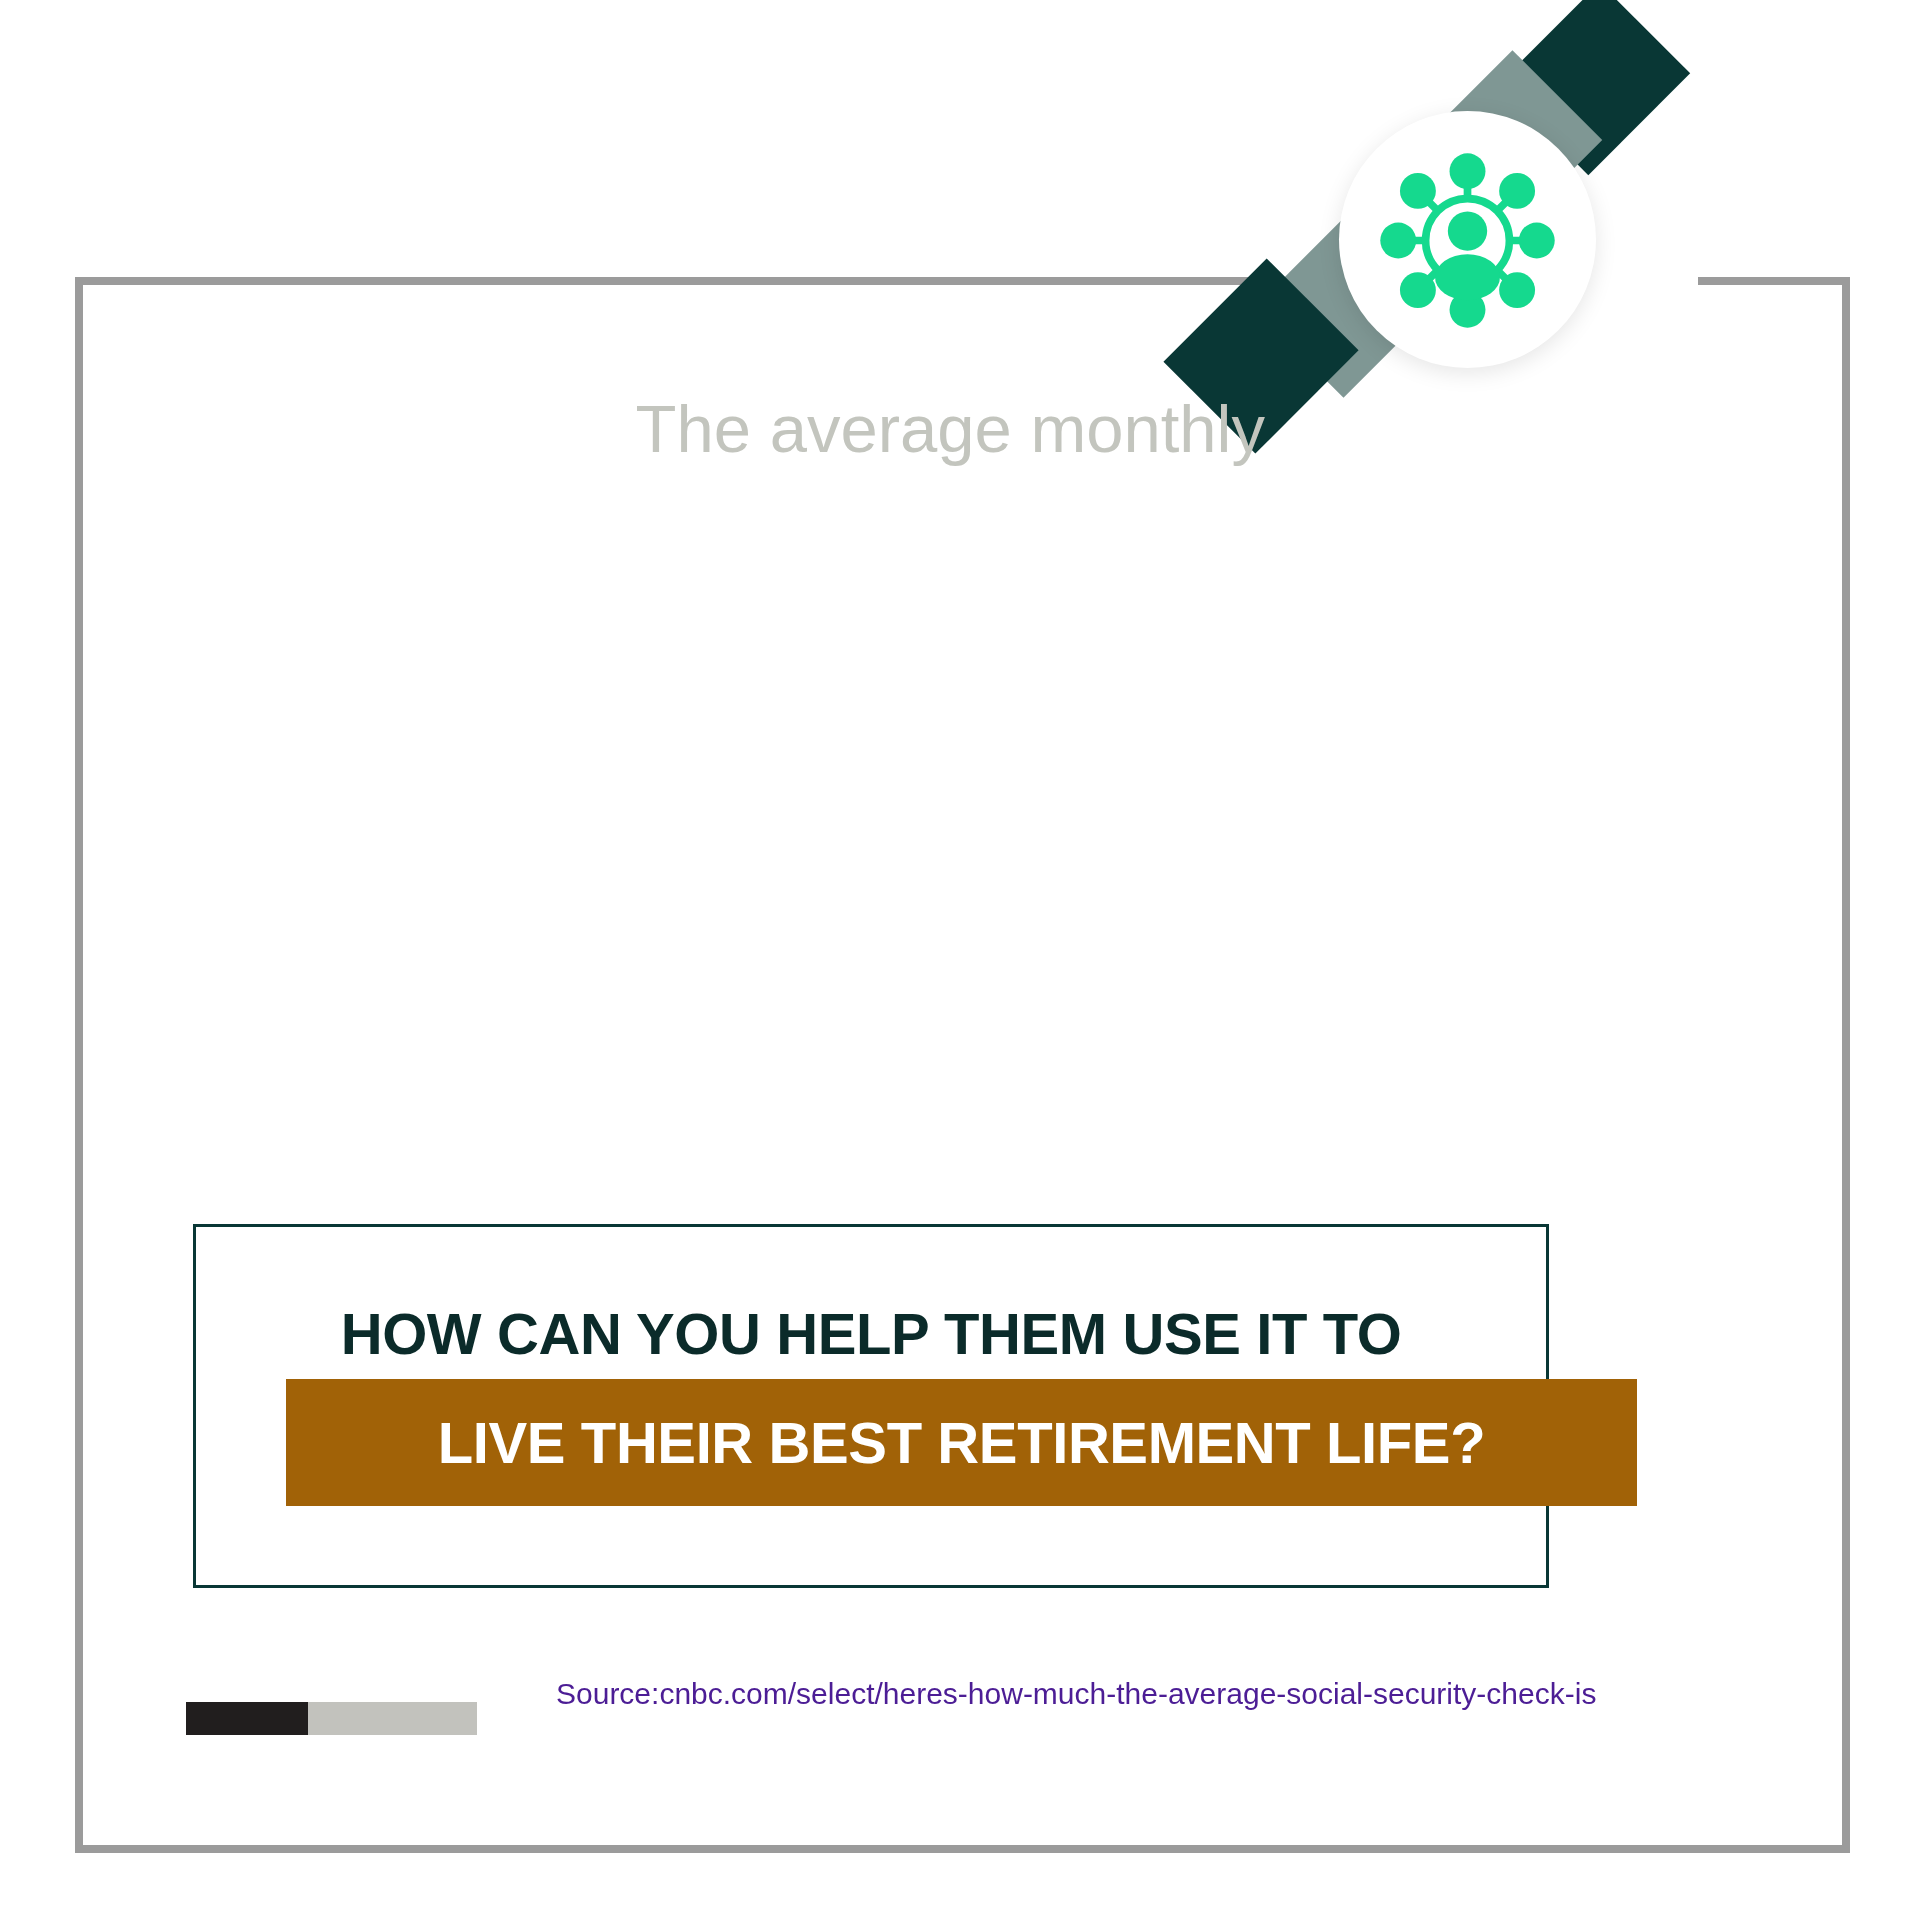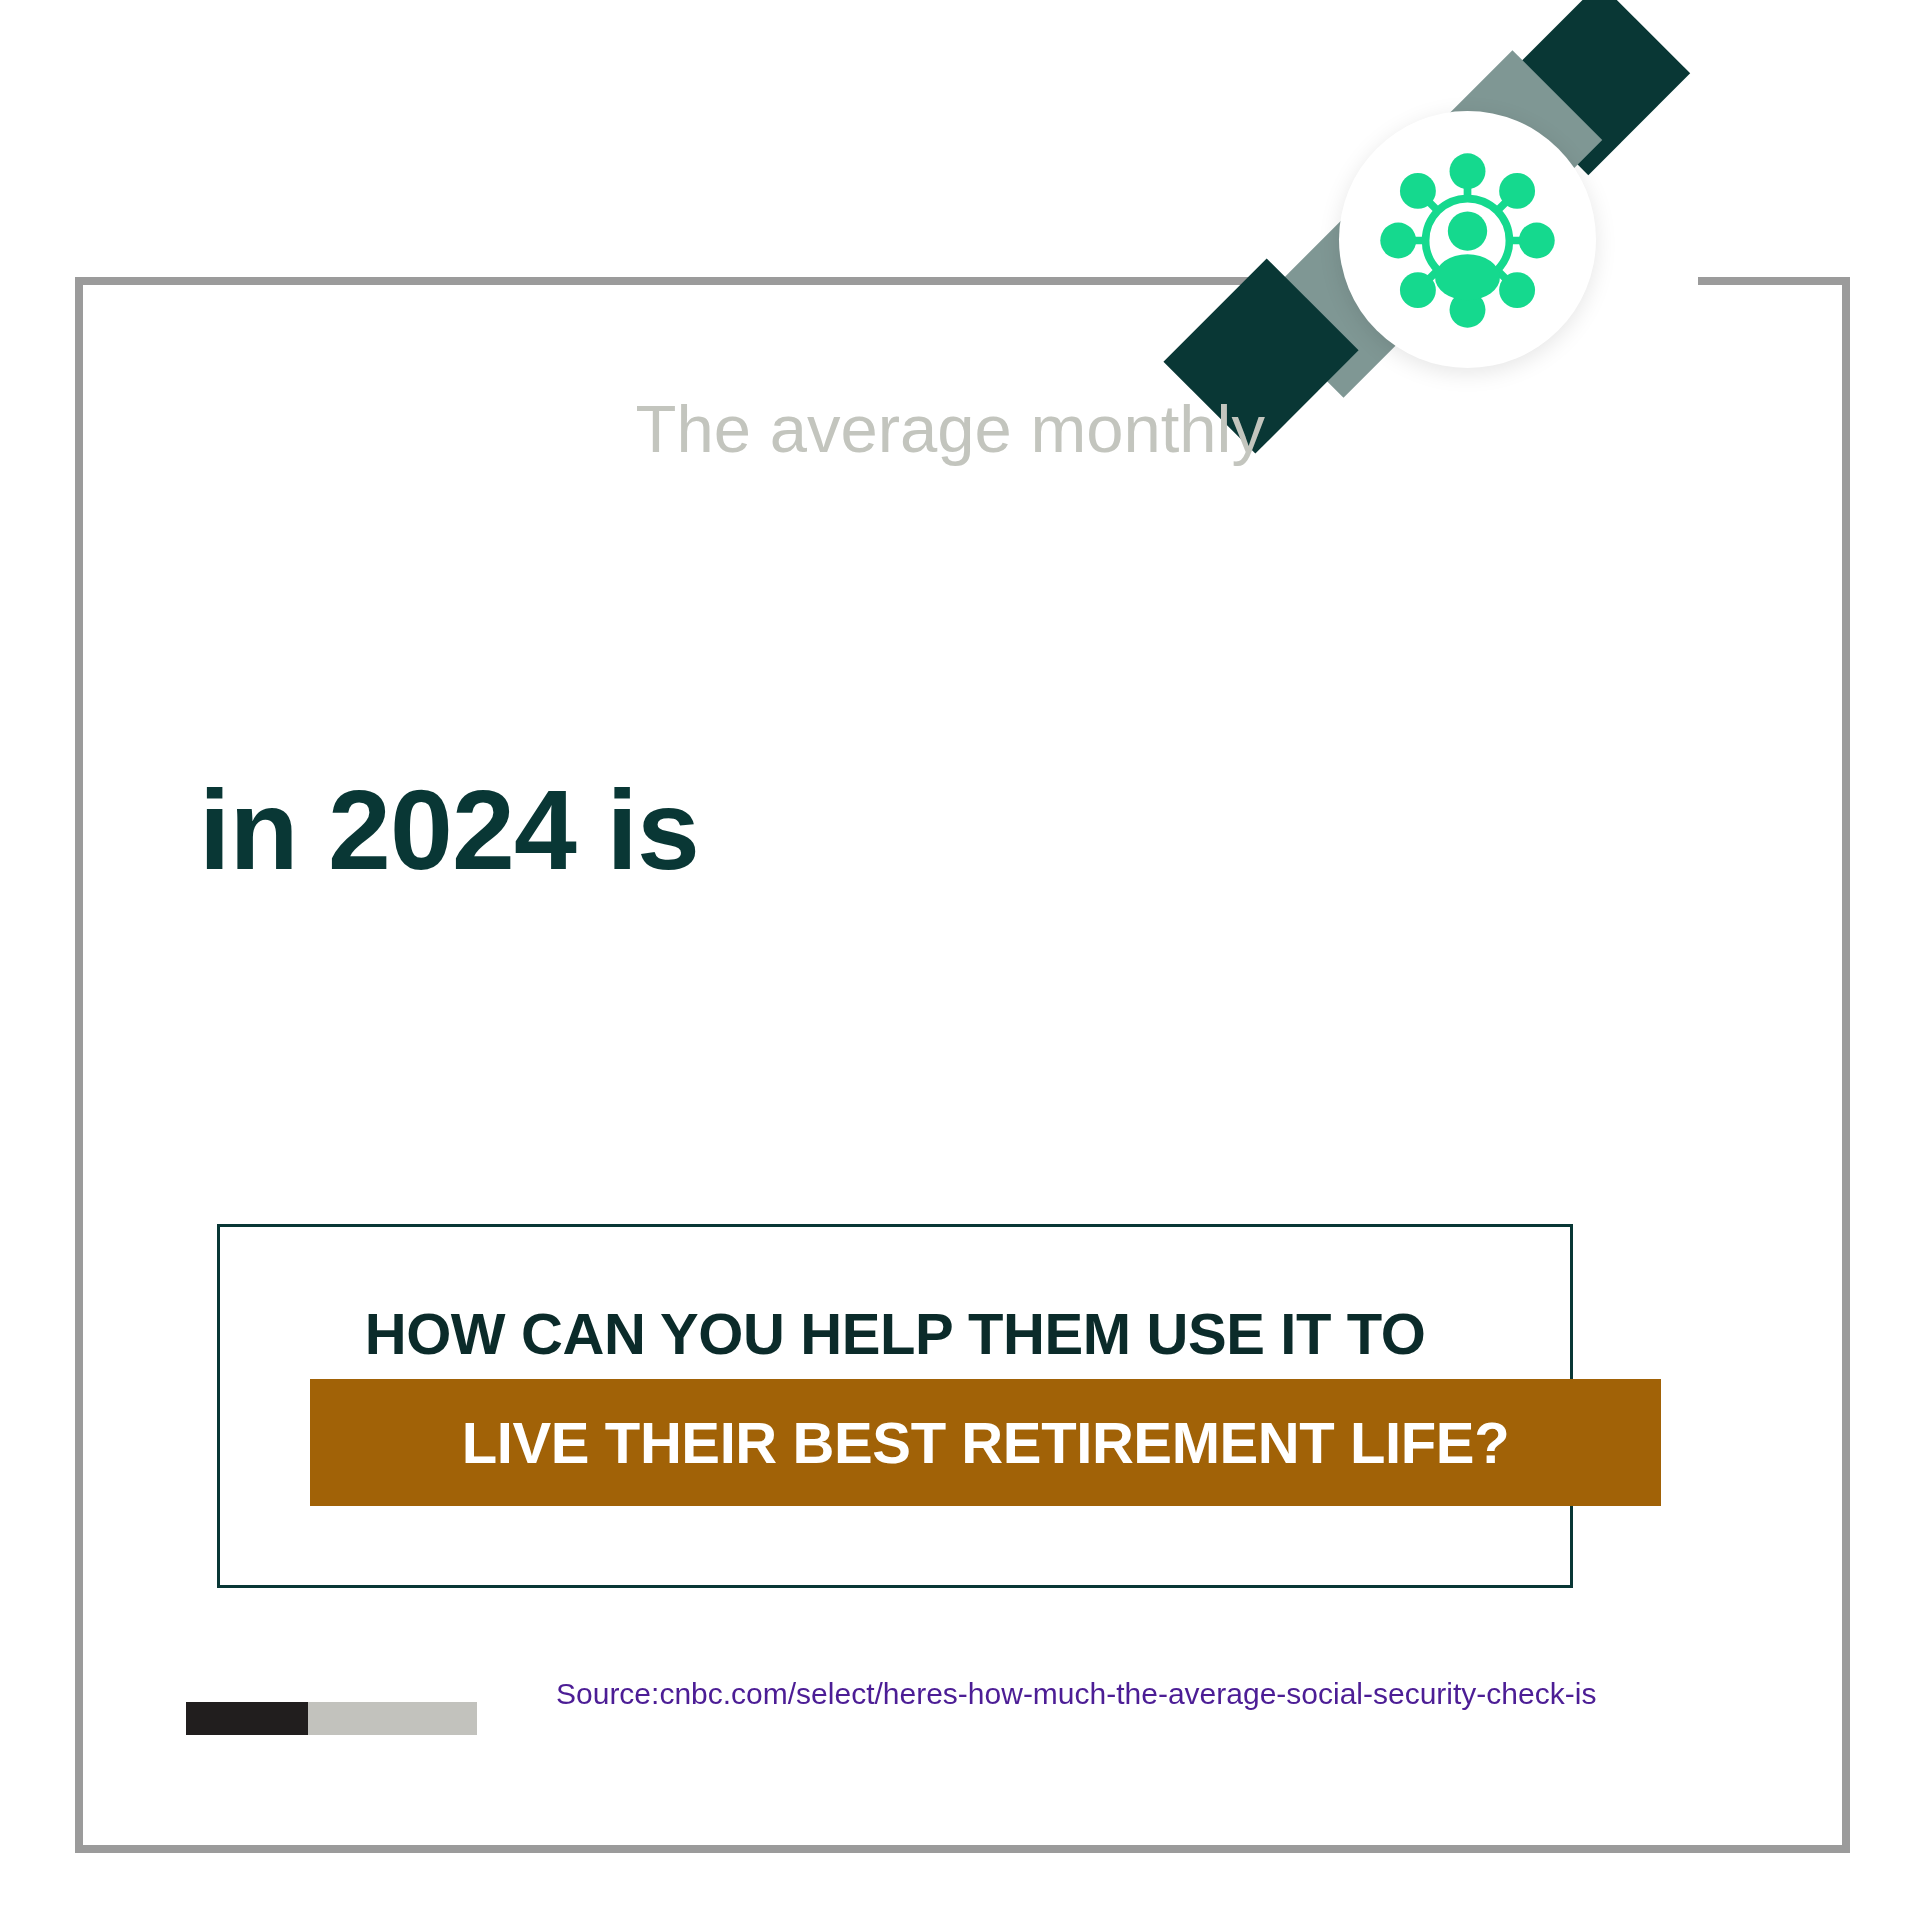--- a/index.html
+++ b/index.html
@@ -123,21 +123,20 @@
 
   
   .cta-box {
     position: absolute;
     left: 193px;
     top: 1224px;
     width: 1356px;
     height: 364px;
     border: 3.4px solid #093735;
     box-sizing: border-box;
-    margin-left: 24px;
   }
   .cta-line1 {
     position: absolute;
     left: 0;
     top: 73px;
     width: 100%;
     text-align: center;
     color: #0b2b2a;
     font-size: 58px;
     font-weight: 700;
@@ -235,21 +234,20 @@
         </g>
       </svg>
     </div>
   </div>
 
   <div class="intro">
     <div>The average monthly</div>
   </div>
 
   <div class="headline">
-    <div>in 2024 is</div>
   </div>
 
   <div class="cta-box">
     <div class="cta-line1">HOW CAN YOU HELP THEM USE IT TO</div>
     <div class="cta-line2-wrap">
       <div class="cta-line2">LIVE THEIR BEST RETIREMENT LIFE?</div>
     </div>
   </div>
 
   <div class="progress-bar">

